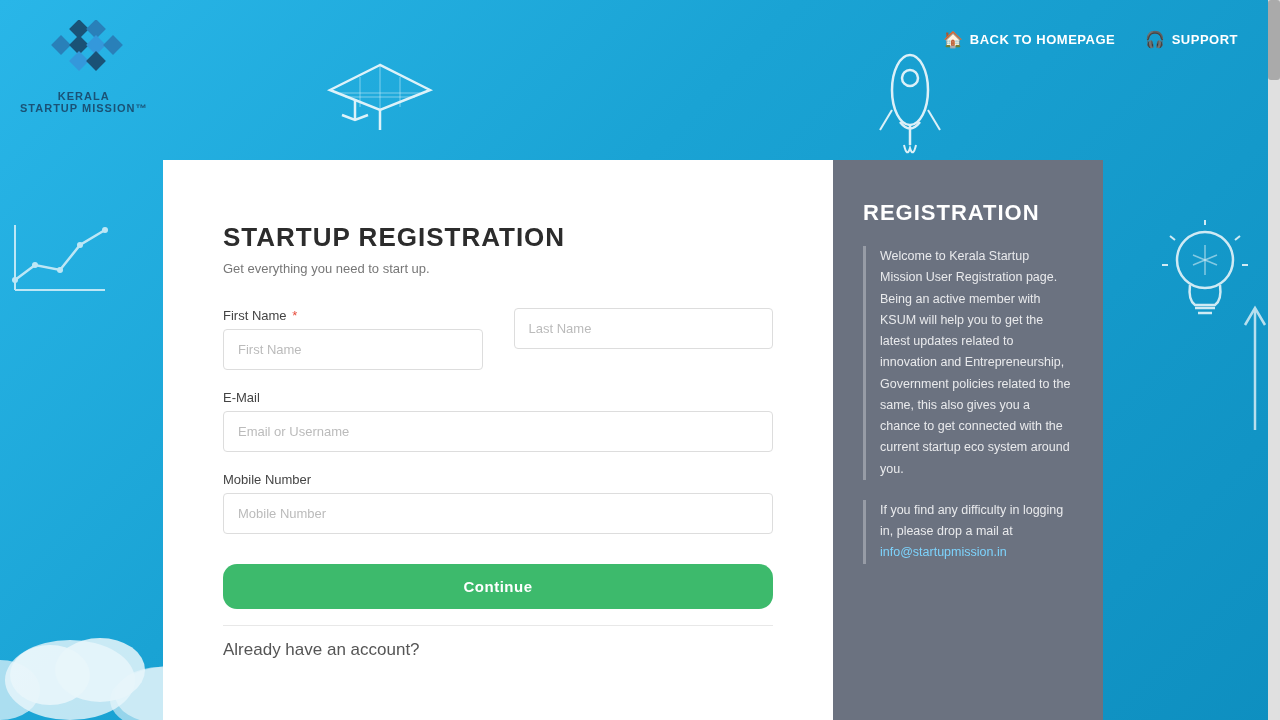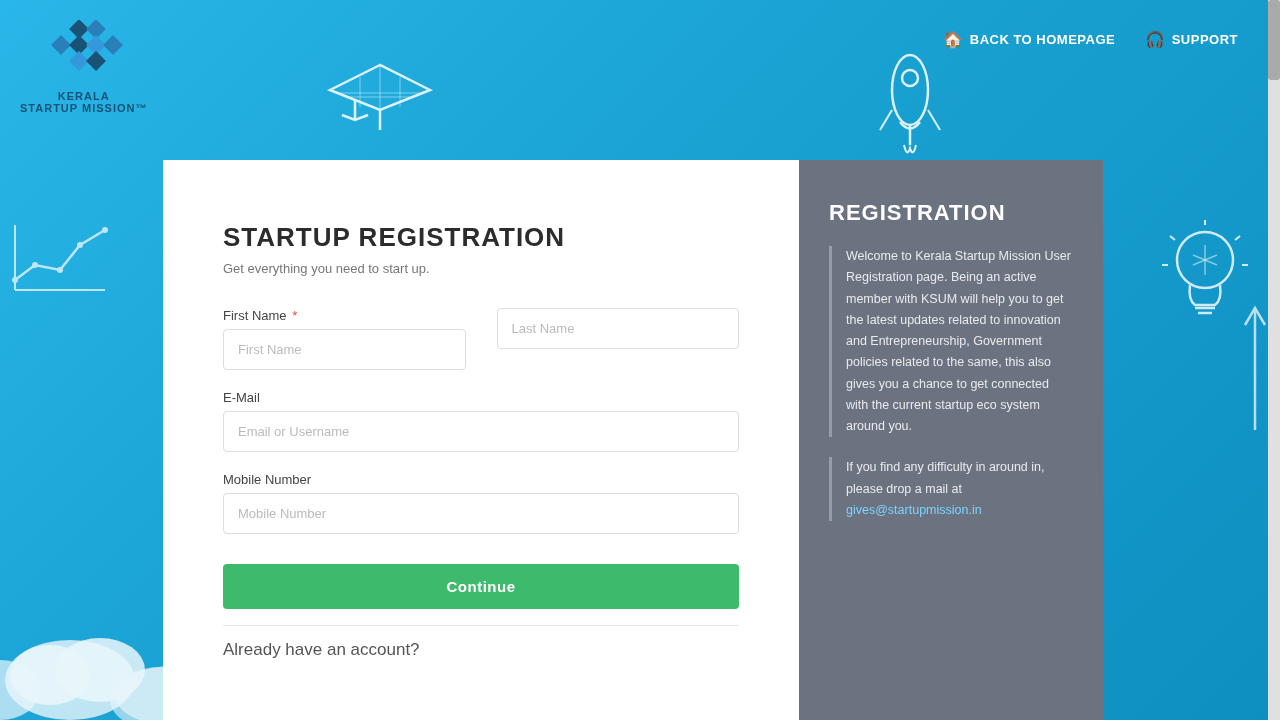--- a/index.html
+++ b/index.html
@@ -208,21 +208,21 @@
     .form-input::placeholder {
       color: #bbb;
     }
 
     .btn-continue {
       width: 100%;
       padding: 14px;
       background: #3dba6c;
       color: white;
       border: none;
-      border-radius: 4px;
+      border-radius: 14px;
       font-size: 15px;
       font-weight: 600;
       cursor: pointer;
       margin-top: 10px;
       margin-bottom: 16px;
       letter-spacing: 0.5px;
     }
 
     .divider {
       border: none;
@@ -230,21 +230,21 @@
       margin-bottom: 14px;
     }
 
     .already-account {
       font-size: 17px;
       color: #555;
     }
 
     
     .info-panel {
-      width: 304px;
+      width: 270px;
       background: #6b7280;
       padding: 40px 30px;
       min-height: 560px;
       position: relative;
     }
 
     .info-title {
       font-size: 22px;
       font-weight: 700;
       color: white;
@@ -411,22 +411,22 @@
 
     <hr class="divider">
 
     <p class="already-account">Already have an account?</p>
   </div>
 
   <div class="info-panel">
     <h2 class="info-title">REGISTRATION</h2>
     <p class="info-text">Welcome to Kerala Startup Mission User Registration page. Being an active member with KSUM will help you to get the latest updates related to innovation and Entrepreneurship, Government policies related to the same, this also gives you a chance to get connected with the current startup eco system around you.</p>
     <p class="info-text2">
-      <span>If you find any difficulty in around in, please drop a mail at</span>
+      <span>If you find any difficulty in logging in, please drop a mail at</span>
       <br>
-      <a class="info-email">gives@startupmission.in</a>
+      <a class="info-email">info@startupmission.in</a>
     </p>
   </div>
 </div>
 
 <div class="scrollbar">
   <div class="scrollbar-thumb"></div>
 </div>
 
 </body></html>

